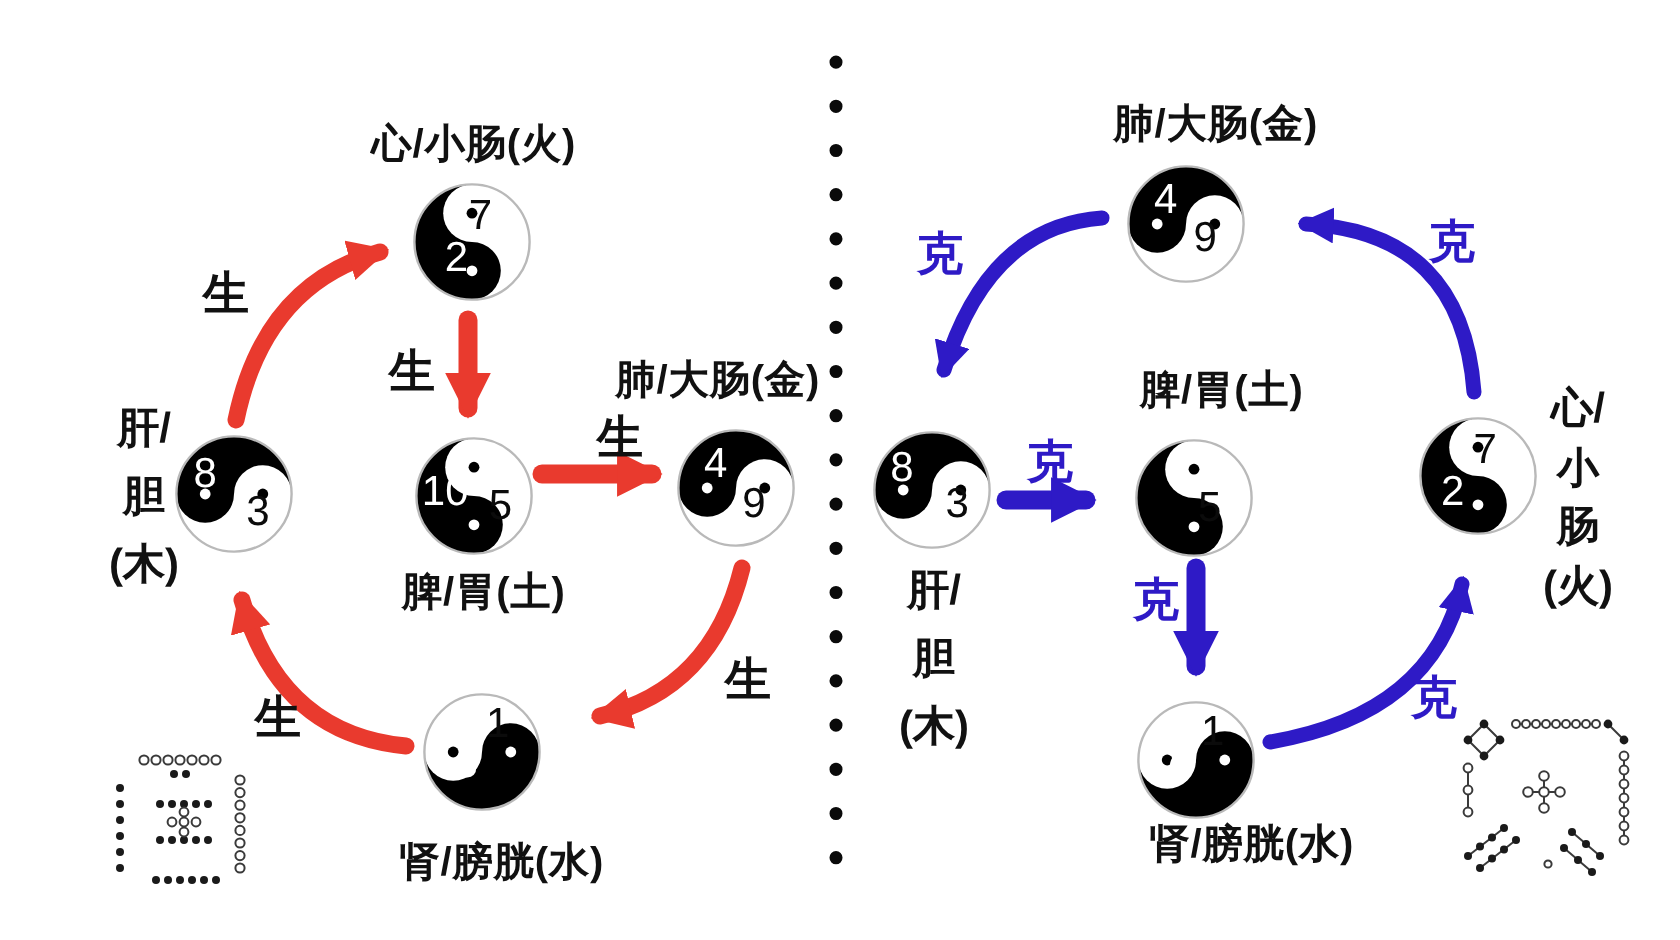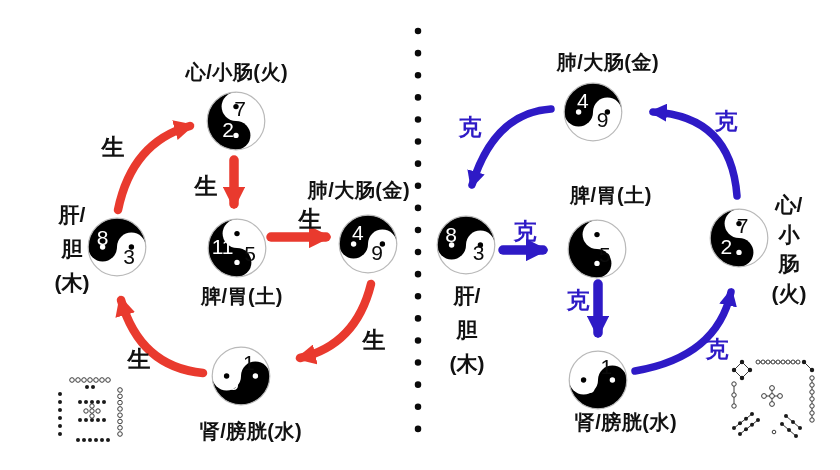--- a/index.html
+++ b/index.html
@@ -255,21 +255,21 @@
         <g transform="rotate(180 50 50)">
           <circle cx="50" cy="50" r="48" fill="#ffffff"></circle>
           <path d="M50,2 A48,48 0 0 1 50,98 Z" fill="#000000"></path>
           <circle cx="50" cy="26" r="24" fill="#000000"></circle>
           <circle cx="50" cy="74" r="24" fill="#ffffff"></circle>
           <circle cx="50" cy="26" r="4.5" fill="#ffffff"></circle>
           <circle cx="50" cy="74" r="4.5" fill="#000000"></circle>
           <circle cx="50" cy="50" r="48" fill="none" stroke="#b9b9b9" stroke-width="2"></circle>
         </g>
       </svg>
-    <span class="num n-white" style="left:26%;top:46%">11</span>
+    <span class="num n-white" style="left:26%;top:46%">10</span>
     <span class="num n-black" style="left:72%;top:59%">5</span>
   </div>
   <div class="node-title" style="left:242px;top:296px">脾/胃(土)</div>
 
   <div class="node-title" style="left:359px;top:190px">肺/大肠(金)</div>
   <div class="taiji" style="left:338px;top:214px">
       <svg viewBox="0 0 100 100">
         <g transform="rotate(270 50 50)">
           <circle cx="50" cy="50" r="48" fill="#ffffff"></circle>
           <path d="M50,2 A48,48 0 0 1 50,98 Z" fill="#000000"></path>

